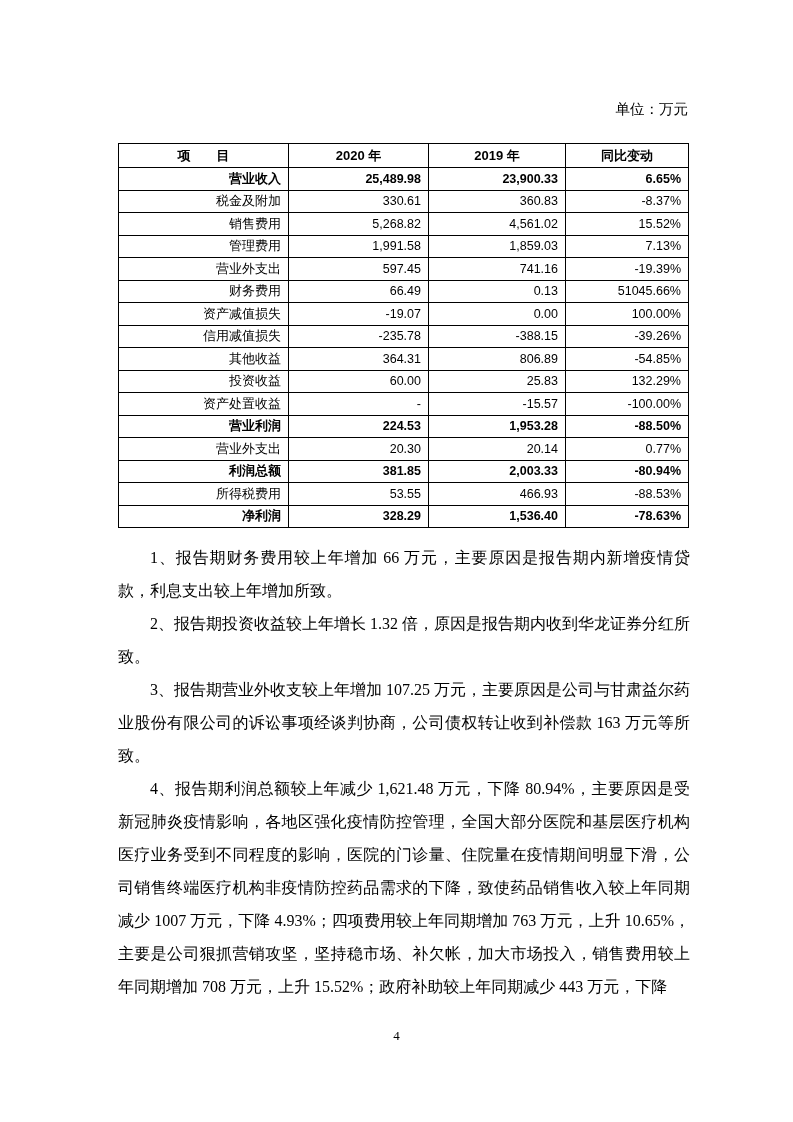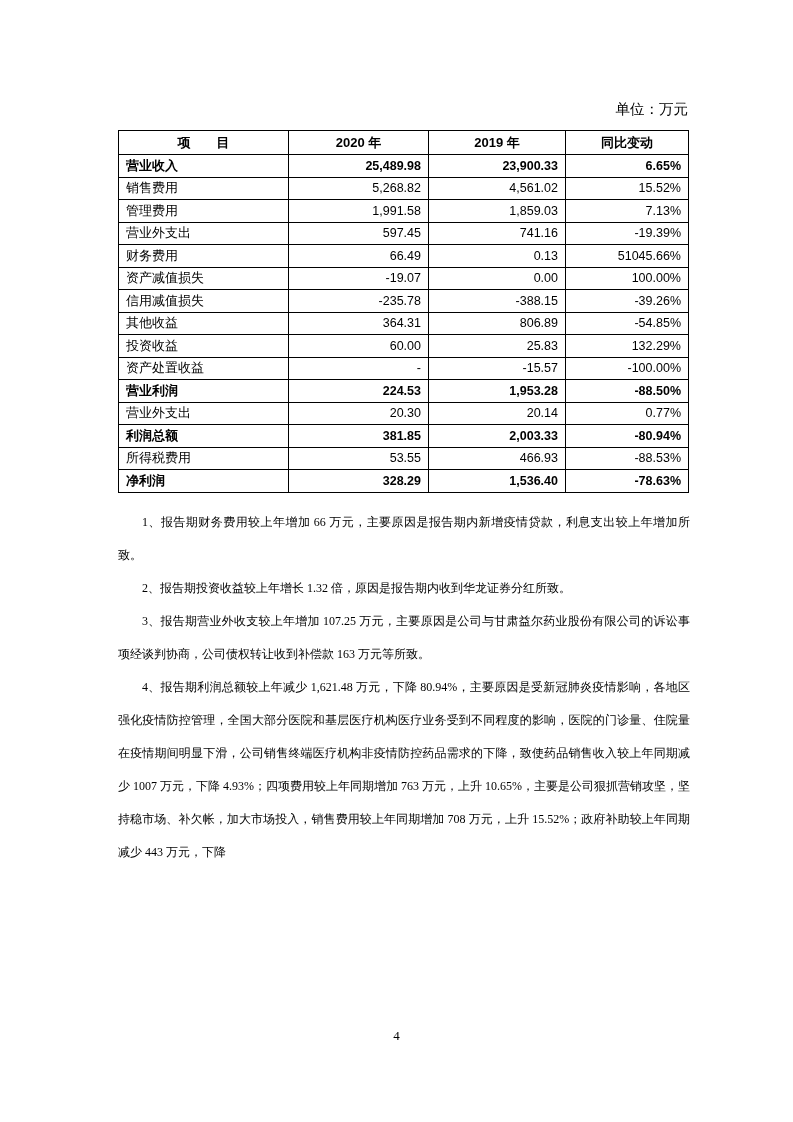--- a/index.html
+++ b/index.html
@@ -12,21 +12,21 @@
     overflow: hidden;
   }
   .content {
     position: absolute;
     left: 118px; top: 100px;
     width: 570px;
   }
   .unit-label {
     text-align: right;
     font-size: 14.5px;
-    margin-bottom: 11px;
+    margin-bottom: 24px;
   }
   table.fin {
     border-collapse: collapse;
     width: 570px;
     border: 1.5px solid #000;
     font-family: "Liberation Sans", sans-serif;
     font-size: 12.5px;
     table-layout: fixed;
   }
   table.fin th, table.fin td {
@@ -37,31 +37,31 @@
     white-space: nowrap;
   }
   table.fin th {
     font-weight: bold;
     text-align: center;
     font-size: 13px;
     height: 24px;
     font-family: "Liberation Sans", sans-serif;
   }
   td.cell-item {
-    text-align: left;
+    text-align: right;
     font-size: 13px;
     font-family: "Liberation Serif", serif;
     margin-left: 21px;
   }
   td.cell-num { text-align: right; }
   tr.bold td { font-weight: bold; }
   .paragraphs {
     margin-top: 13px;
     width: 572px;
-    font-size: 12px;
+    font-size: 16px;
     line-height: 33px;
     text-align: justify;
   }
   .paragraphs p {
     text-indent: 2em;
     margin: 0;
   }
   .page-number {
     position: absolute;
     left: 0; right: 0;
@@ -93,20 +93,26 @@
       </tr>
     </thead>
     <tbody>
         <tr class="bold">
           <td class="cell-item">营业收入</td>
           <td class="cell-num">25,489.98</td>
           <td class="cell-num">23,900.33</td>
           <td class="cell-num">6.65%</td>
         </tr>
         <tr>
+          <td class="cell-item">税金及附加</td>
+          <td class="cell-num">330.61</td>
+          <td class="cell-num">360.83</td>
+          <td class="cell-num">-8.37%</td>
+        </tr>
+        <tr>
           <td class="cell-item">销售费用</td>
           <td class="cell-num">5,268.82</td>
           <td class="cell-num">4,561.02</td>
           <td class="cell-num">15.52%</td>
         </tr>
         <tr>
           <td class="cell-item">管理费用</td>
           <td class="cell-num">1,991.58</td>
           <td class="cell-num">1,859.03</td>
           <td class="cell-num">7.13%</td>

